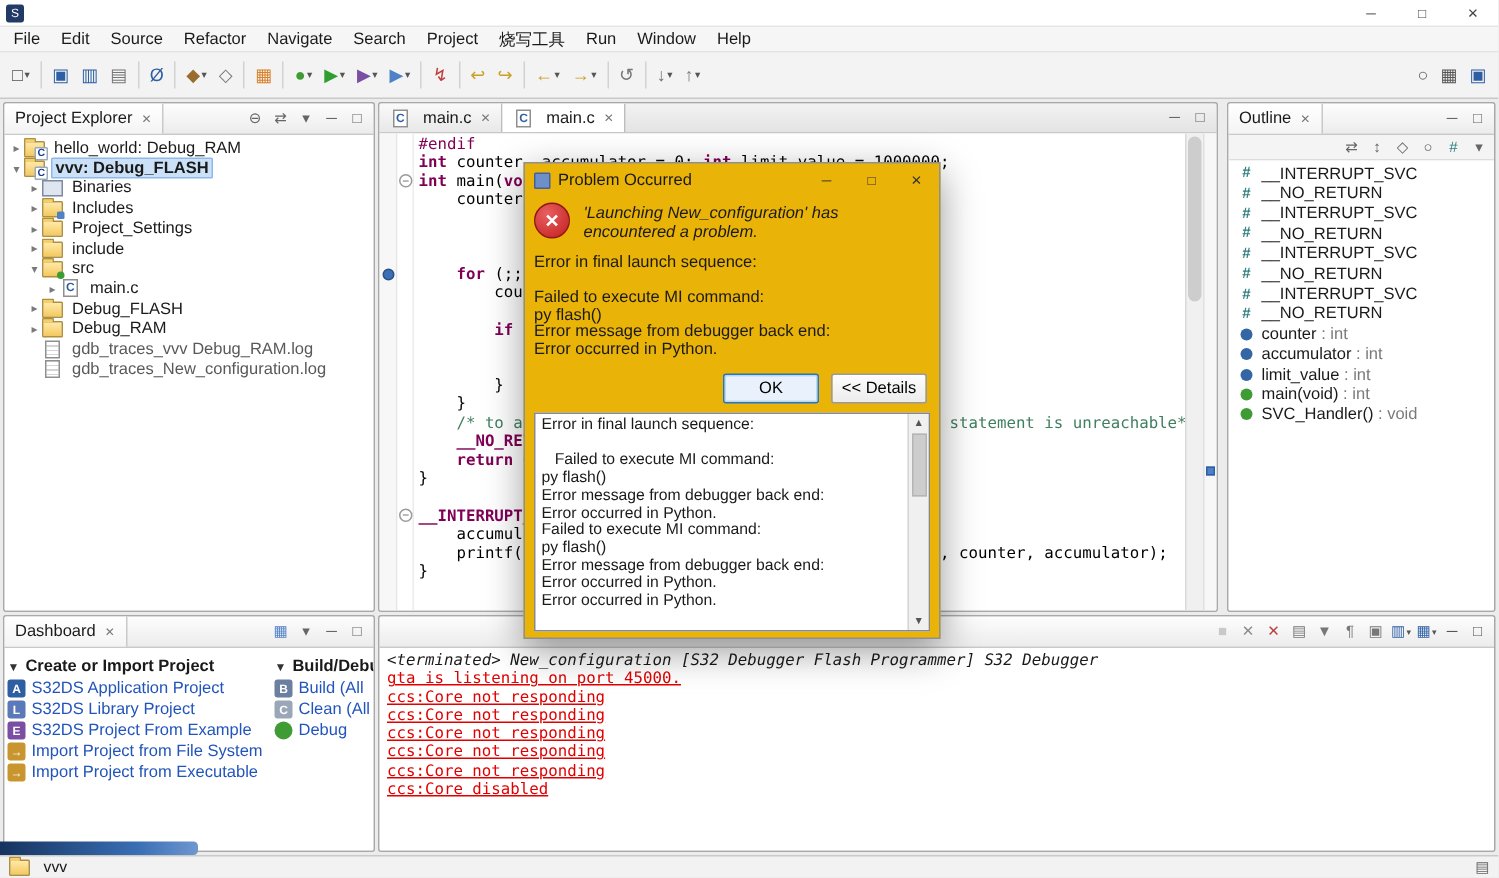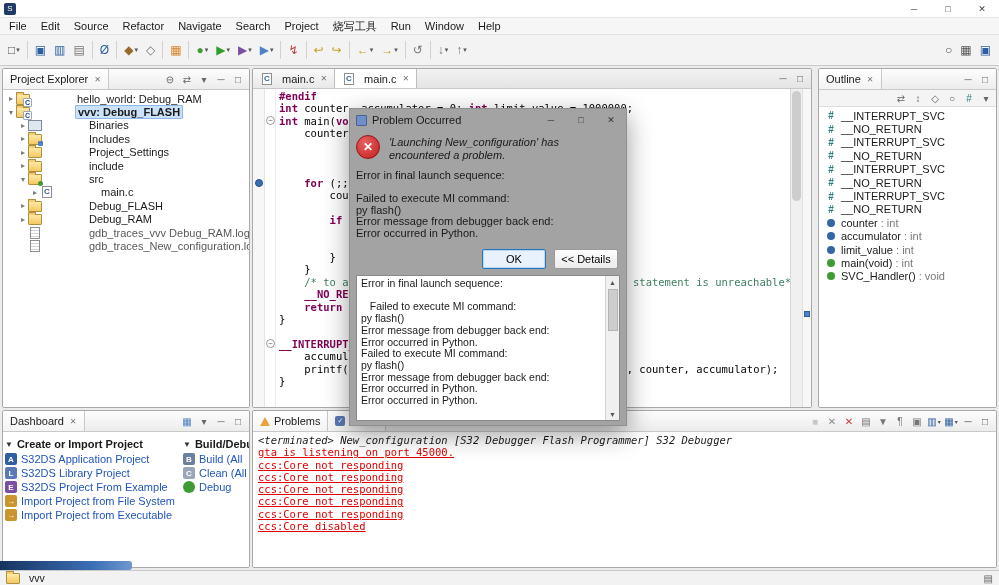--- a/index.html
+++ b/index.html
@@ -34,21 +34,21 @@
   .head-icons{margin-left:auto;display:flex;align-items:center;gap:1px;padding-right:3px;}
   .hico{min-width:16px;height:16px;display:flex;align-items:center;justify-content:center;font-size:10px;color:#666;}
   .hico .tb-dd{font-size:6px;}
 
   
   .tree{flex:1;background:#fff;overflow:hidden;padding-top:2px;}
   .trow{display:flex;align-items:center;height:13.4px;font-size:11px;white-space:nowrap;padding-left:3px;}
   .tind{flex:none;display:inline-block;}
   .tarrow{width:10px;text-align:center;color:#7a7a7a;font-size:8px;flex:none;}
   .tarrow.hidden{visibility:hidden;}
-  .tlabel{padding:0 2px;margin-left:41px;}
+  .tlabel{padding:0 2px;}
   .tlabel.sel{background:#cbe1f7;border:1px solid #8fb9e8;border-radius:1px;}
   .tlabel.bold{font-weight:bold;}
   .tlabel.gray{color:#595959;}
   .ti{width:14px;height:11px;flex:none;margin-right:4px;position:relative;display:inline-block;}
   .ti-folder,.ti-proj,.ti-inc,.ti-src{background:linear-gradient(#ffe9a8,#f3c95f);border:1px solid #b08f3e;border-radius:1px;margin-top:1px;}
   .ti-folder::before,.ti-proj::before,.ti-inc::before,.ti-src::before{content:"";position:absolute;left:-1px;top:-3px;width:6px;height:2px;background:#f3cf6e;border:1px solid #b08f3e;border-bottom:none;border-radius:1px 1px 0 0;}
   .ti-proj::after{content:"C";position:absolute;right:-3px;bottom:-3px;font-size:7px;font-weight:bold;color:#1b3f8f;background:#fff;line-height:7px;padding:0 1px;border:1px solid #9aaabb;border-radius:1px;}
   .ti-inc::after{content:"";position:absolute;right:-2px;bottom:-2px;width:5px;height:5px;background:#4f81c7;border-radius:1px;}
   .ti-src::after{content:"";position:absolute;right:-2px;bottom:-2px;width:5px;height:5px;background:#3f9c35;border-radius:50%;}
   .ti-bin{background:#dfe6f0;border:1px solid #7e8aa0;margin-top:1px;}
@@ -63,21 +63,21 @@
   .etab{display:flex;align-items:center;gap:4px;padding:0 7px;border-right:1px solid #bdbdbd;background:linear-gradient(#fafafa,#e8e8e8);font-size:11px;}
   .etab.active{background:#fff;}
   .ebody{flex:1;display:flex;position:relative;background:#fff;overflow:hidden;}
   .gutter-annot{width:12px;background:#f7f7f7;border-right:1px solid #e4e4e4;position:relative;flex:none;}
   .gutter-fold{width:11px;background:#fff;border-right:1px solid #ececec;position:relative;flex:none;}
   .code{flex:1;font-family:"DejaVu Sans Mono",monospace;font-size:10.5px;line-height:12.4px;padding:1px 0 0 3px;white-space:pre;overflow:hidden;}
   .cline{height:12.4px;}
   .tok-k{color:#7f0055;font-weight:bold;}
   .tok-c{color:#3f7f5f;}
   .tok-s{color:#2a00ff;}
-  .tok-d{color:#7f0055;font-weight:bold;}
+  .tok-d{color:#7f0055;font-weight:normal;}
   .tok-p{color:#000;}
   .bpdot{position:absolute;left:2px;width:8px;height:8px;border-radius:50%;background:#3c6eb4;border:1px solid #28518a;}
   .folddot{position:absolute;left:1px;width:9px;height:9px;border-radius:50%;border:1px solid #9a9a9a;background:#fff;color:#666;font-size:8px;line-height:7px;text-align:center;}
   .escroll{width:12px;background:#f0f0f0;border-left:1px solid #d9d9d9;position:relative;flex:none;}
   .escroll .thumb{position:absolute;left:1px;right:1px;top:2px;height:110px;background:#cdcdcd;border-radius:5px;}
   .eruler{width:9px;background:#f7f7f7;border-left:1px solid #e0e0e0;position:relative;flex:none;}
   .eruler .mark{position:absolute;left:1px;top:222px;width:6px;height:6px;background:#4f81c7;border:1px solid #2f5fa3;}
 
   
   .ohead{height:17px;display:flex;justify-content:flex-end;align-items:center;background:#f4f4f4;border-bottom:1px solid #ddd;padding-right:2px;gap:1px;flex:none;}
@@ -103,21 +103,21 @@
   .di-debug{background:#3f9c35;border-radius:50%;}
 
   
   .console-body{flex:1;background:#fff;font-family:"DejaVu Sans Mono",monospace;font-size:10.5px;line-height:12.3px;padding:2px 0 0 5px;overflow:hidden;white-space:pre;}
   .cl-black{color:#1a1a1a;font-style:italic;}
   .cl-red{color:#e00000;text-decoration:underline;}
   .ctab-ico.problems{width:0;height:0;border-left:5px solid transparent;border-right:5px solid transparent;border-bottom:9px solid #e8a33d;}
   .ctab-ico.tasks{width:10px;height:10px;background:#5b79b8;border-radius:2px;color:#fff;font-size:7px;line-height:10px;text-align:center;}
 
   
-  .dialog{position:absolute;left:349px;top:108px;width:278px;height:318px;background:#a3a3a3;border:1px solid #8f8f8f;box-shadow:0 8px 24px rgba(0,0,0,.4);z-index:60;display:flex;flex-direction:column;}
+  .dialog{position:absolute;left:349px;top:108px;width:278px;height:318px;background:#eab308;border:1px solid #8f8f8f;box-shadow:0 8px 24px rgba(0,0,0,.4);z-index:60;display:flex;flex-direction:column;}
   .dtitle{height:22px;display:flex;align-items:center;gap:5px;padding-left:6px;flex:none;}
   .dtitle-icon{width:11px;height:11px;background:#6f8fc9;border:1px solid #44619c;border-radius:1px;flex:none;}
   .dctrl{margin-left:auto;display:flex;height:100%;}
   .dc{width:30px;display:flex;align-items:center;justify-content:center;font-size:9px;color:#333;}
   .dbody{flex:1;display:flex;flex-direction:column;padding:2px 6px 4px;overflow:hidden;}
   .drow{display:flex;gap:9px;margin:2px 0 6px;}
   .err-icon{width:24px;height:24px;border-radius:50%;background:radial-gradient(circle at 35% 30%,#e86060,#c41e1e);color:#fff;font-size:12px;font-weight:bold;display:flex;align-items:center;justify-content:center;flex:none;border:1px solid #8f1616;}
   .dmsg{font-size:11px;line-height:13px;padding-top:1px;font-style:italic;}
   .dlines{font-size:11px;line-height:11.5px;margin-top:2px;}
   .tline{white-space:pre;min-height:11.5px;}
@@ -549,30 +549,20 @@
         <div class="dash-item">
           <span class="di di-debug"></span>
           <span>Debug</span>
         </div>
       </div>
     </div>
 </div>
 
 <div class="panel" id="console">
   <div class="phead">
-    <div class="etabs-wrap">
-        <div class="vtab">
-          <span class="ctab-ico problems"></span>
-          <span>Problems</span>
-        </div>
-        <div class="vtab">
-          <span class="ctab-ico tasks">✓</span>
-          <span>Tasks</span>
-        </div>
-      </div>
     <div class="head-icons">
         <span class="hico">
           <span style="color: rgb(201, 201, 201);">■</span>
         </span>
         <span class="hico">
           <span style="color: rgb(138, 138, 138);">✕</span>
         </span>
         <span class="hico">
           <span style="color: rgb(194, 59, 59);">✕</span>
         </span>

